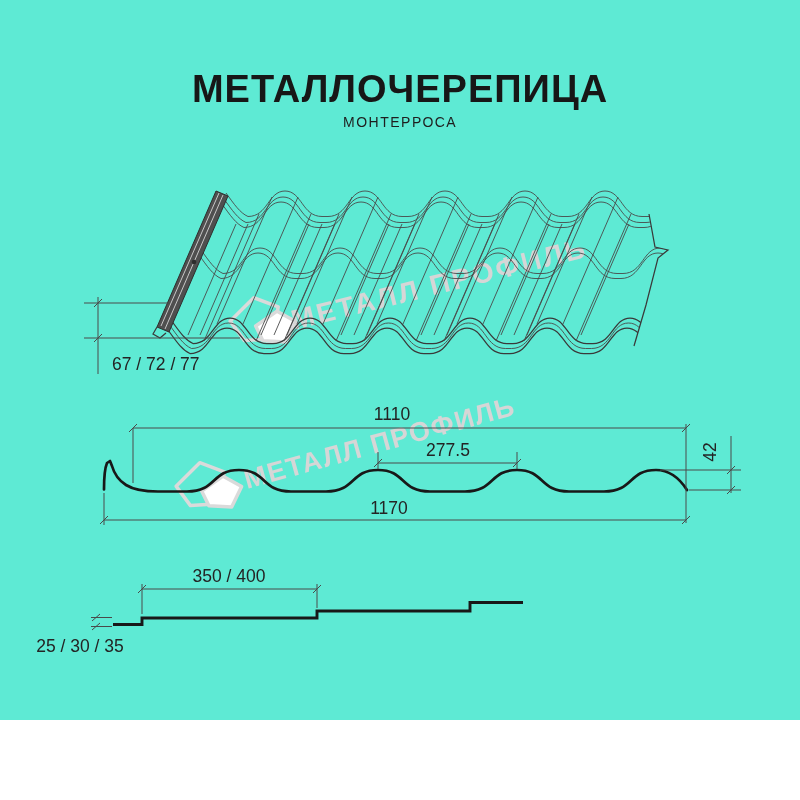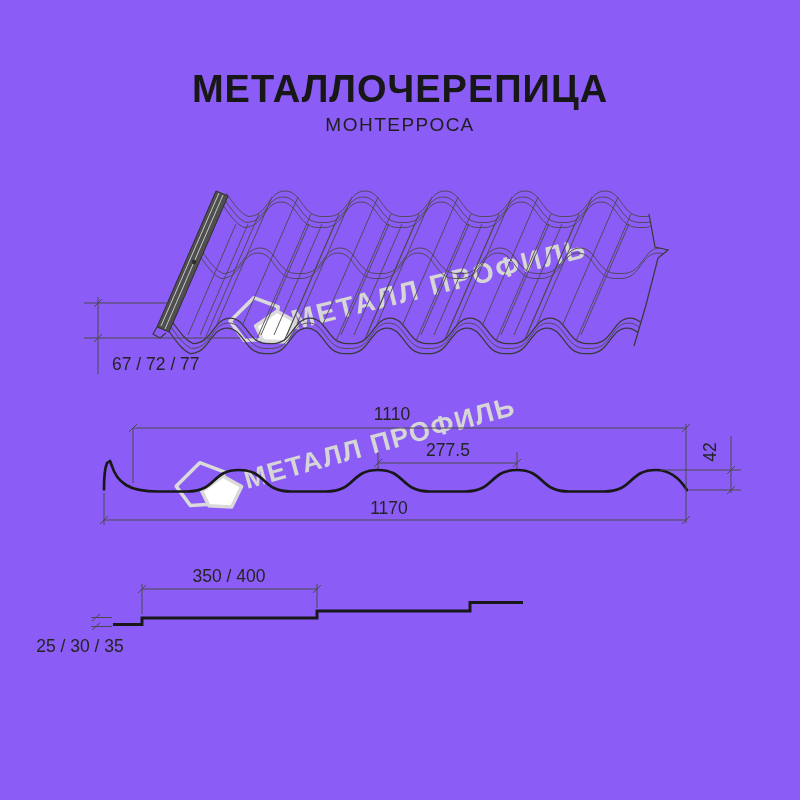--- a/index.html
+++ b/index.html
@@ -1,26 +1,26 @@
 <!DOCTYPE html>
 <html><head>
 <meta charset="utf-8">
 <style>
   html,body{margin:0;padding:0;background:#ffffff;}
   .canvas{
-    position:relative;width:800px;height:800px;background:#8b5cf6;overflow:hidden;
+    position:relative;width:800px;height:720px;background:#5eead4;overflow:hidden;
     font-family:"Liberation Sans", sans-serif;
   }
   .title{
     position:absolute;left:0;right:0;top:68px;text-align:center;
     font-size:38px;font-weight:bold;letter-spacing:1px;color:#171717;
   }
   .subtitle{
     position:absolute;left:0;right:0;top:114px;text-align:center;
-    font-size:19px;font-weight:500;letter-spacing:1.5px;color:#1e1e1e;
+    font-size:14px;font-weight:500;letter-spacing:1.5px;color:#1e1e1e;
   }
   svg{position:absolute;left:0;top:0;}
   .ln   {stroke:#4a4a4a;stroke-width:0.9;fill:none;}
   .ln2  {stroke:#3a3a3a;stroke-width:1.25;fill:none;}
   .dim  {stroke:#4a4a4a;stroke-width:1;fill:none;}
   .boldc{stroke:#181818;stroke-width:2.7;fill:none;stroke-linejoin:round;stroke-linecap:round;}
   .bstep{stroke:#181818;stroke-width:2.9;fill:none;stroke-linejoin:miter;}
   .wm   {stroke:#dadada;stroke-width:3.5;fill:none;stroke-linejoin:round;}
   .wmf  {stroke:#dadada;stroke-width:3.5;fill:#ffffff;stroke-linejoin:round;}
   .wmtxt{fill:#d6d6d6;font-weight:bold;}

